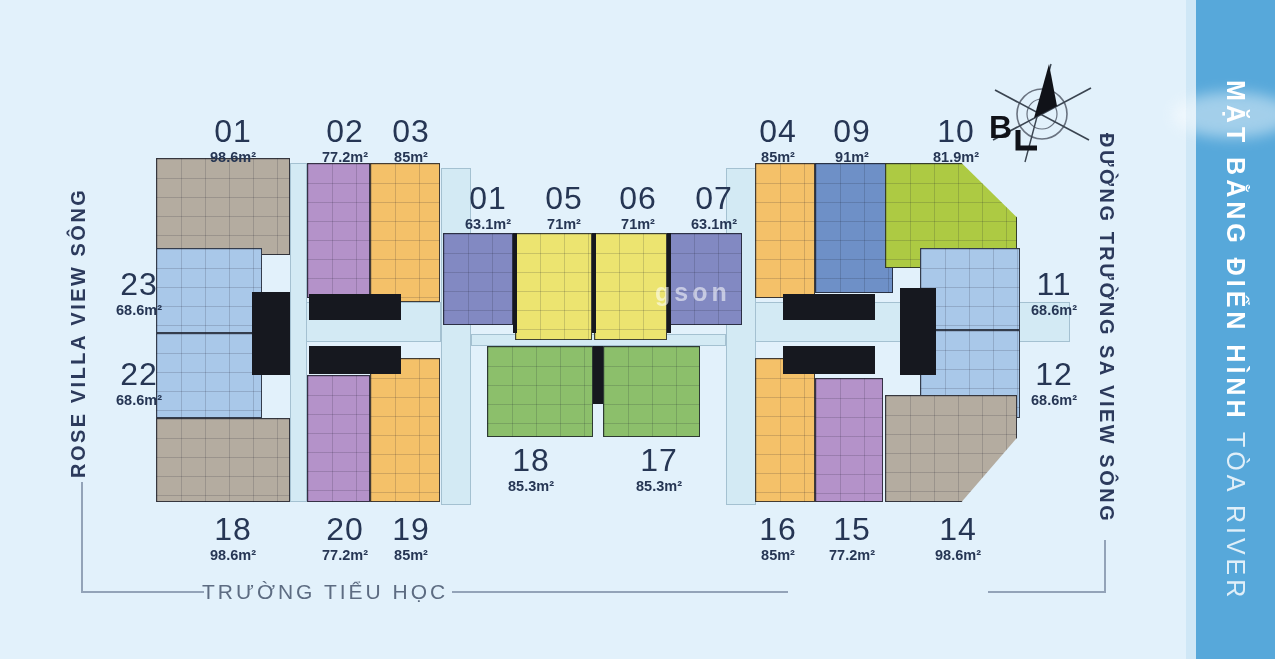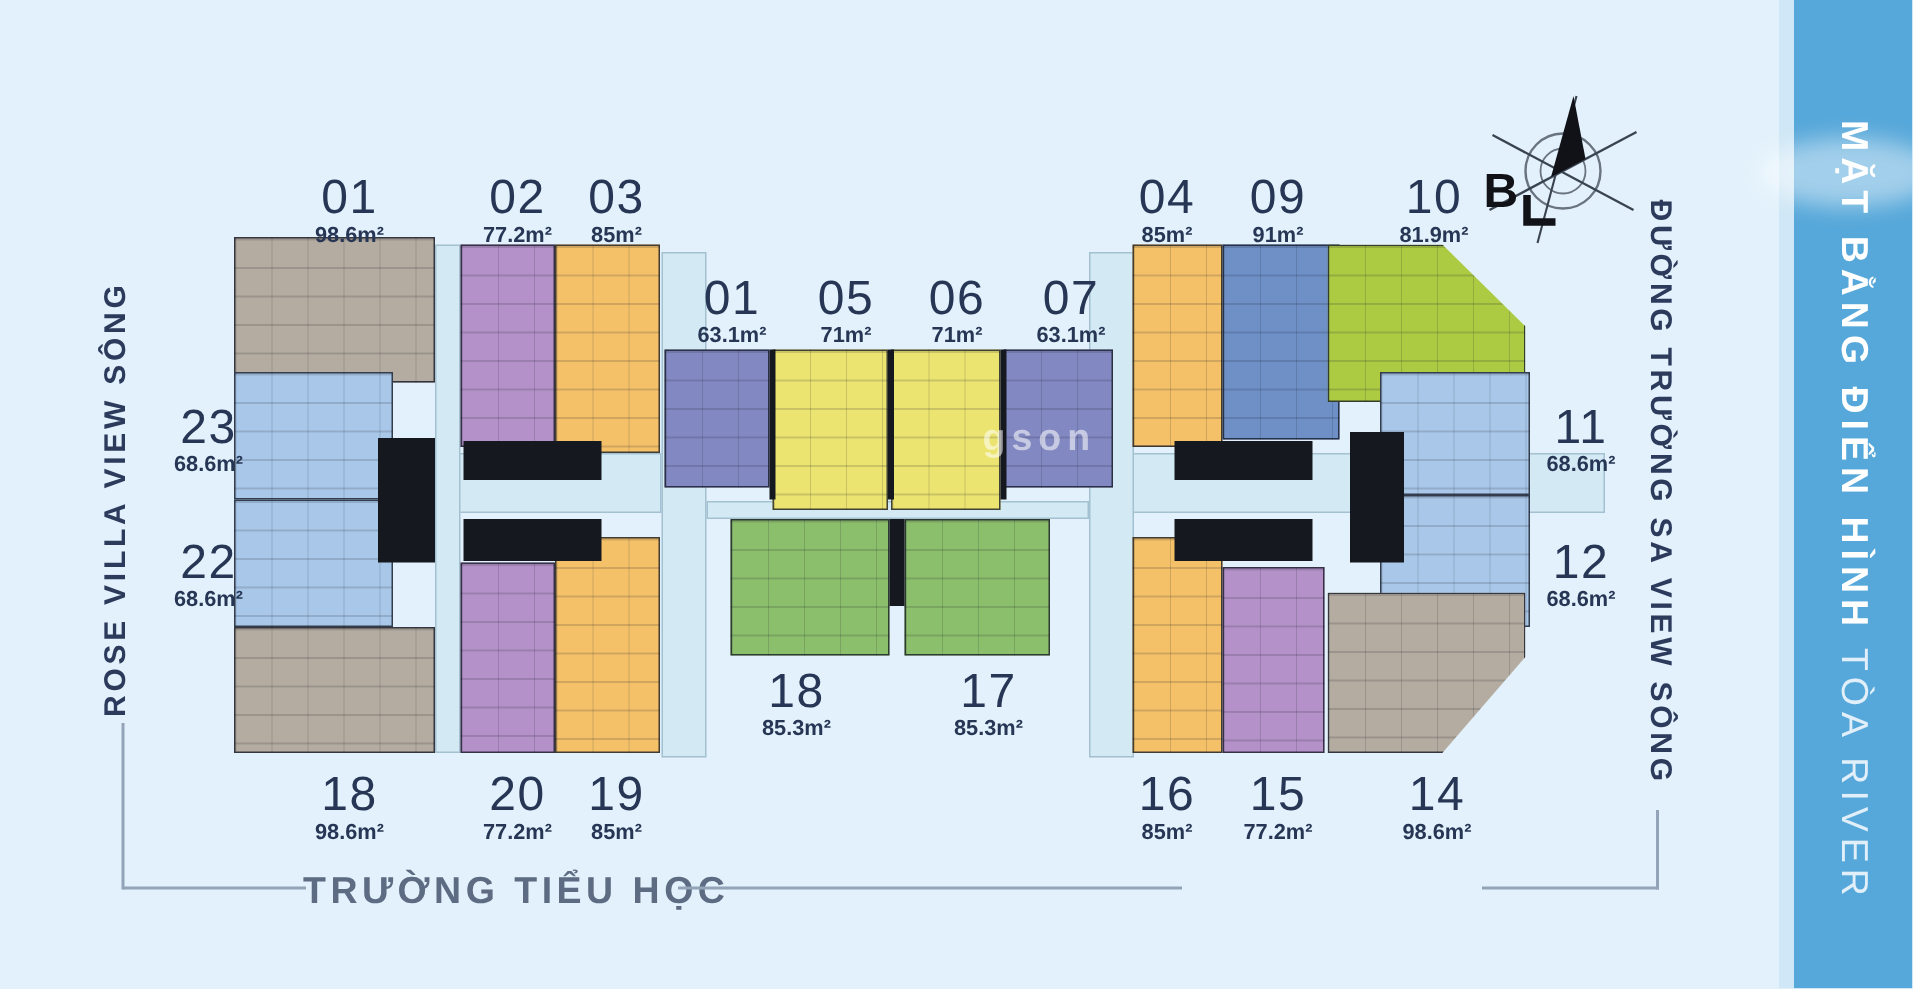--- a/index.html
+++ b/index.html
@@ -19,21 +19,21 @@
   .banner-text .b2{font-weight:400;color:rgba(255,255,255,.82);}
   .cloud{position:absolute;left:1172px;top:92px;width:120px;height:46px;background:#fff;
          border-radius:50%;opacity:.45;filter:blur(7px);}
   
   .vlabel{position:absolute;display:flex;align-items:center;justify-content:center;
           color:#2c3a5c;font-weight:700;font-size:20px;letter-spacing:2.5px;white-space:nowrap;}
   .vlabel.left{left:60px;top:158px;width:36px;height:350px;
           writing-mode:vertical-rl;transform:rotate(180deg);}
   .vlabel.right{left:1088px;top:118px;width:36px;height:420px;writing-mode:vertical-rl;}
   
-  .blabel{position:absolute;top:580px;color:#5d6c82;font-weight:700;font-size:25px;
+  .blabel{position:absolute;top:580px;color:#5d6c82;font-weight:400;font-size:21px;
           letter-spacing:3px;text-align:right;white-space:nowrap;}
   .bline{position:absolute;background:#93a3b8;height:2px;}
   .btick{position:absolute;background:#93a3b8;width:2px;}
   
   .ulabel{position:absolute;width:92px;text-align:center;color:#263654;line-height:1.05;}
   .uno{font-size:32px;font-weight:400;letter-spacing:1px;}
   .uarea{font-size:14.5px;font-weight:600;margin-top:1px;}
   
   .cor{position:absolute;background:#d3eaf4;border:1px solid rgba(125,158,180,.55);box-sizing:border-box;}
   .unit{position:absolute;box-sizing:border-box;border:1.5px solid rgba(23,26,38,.8);

